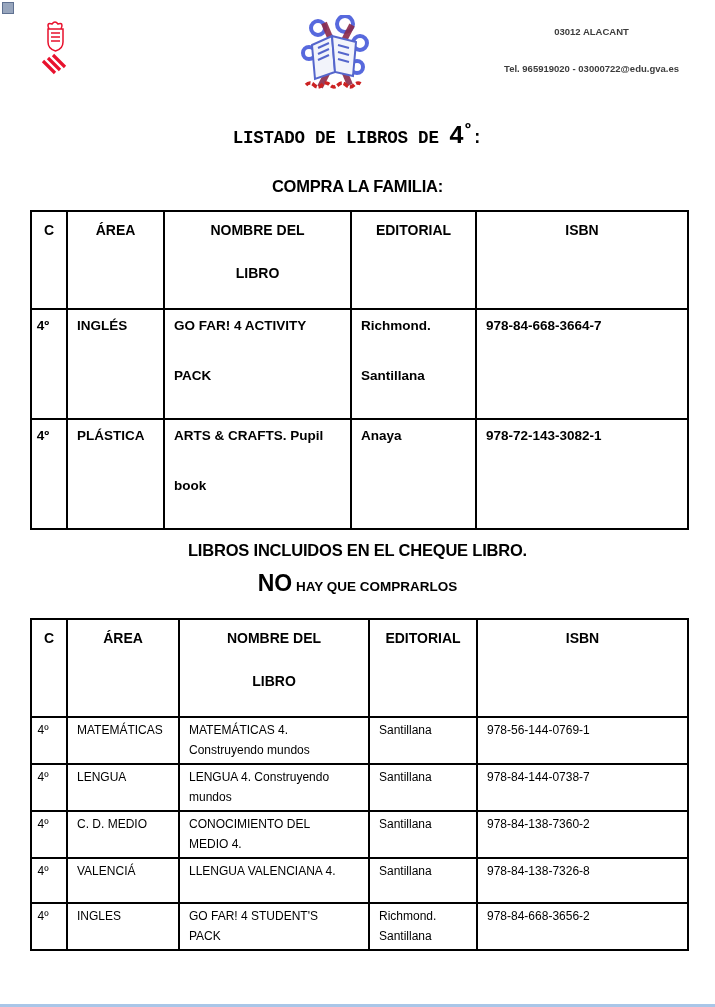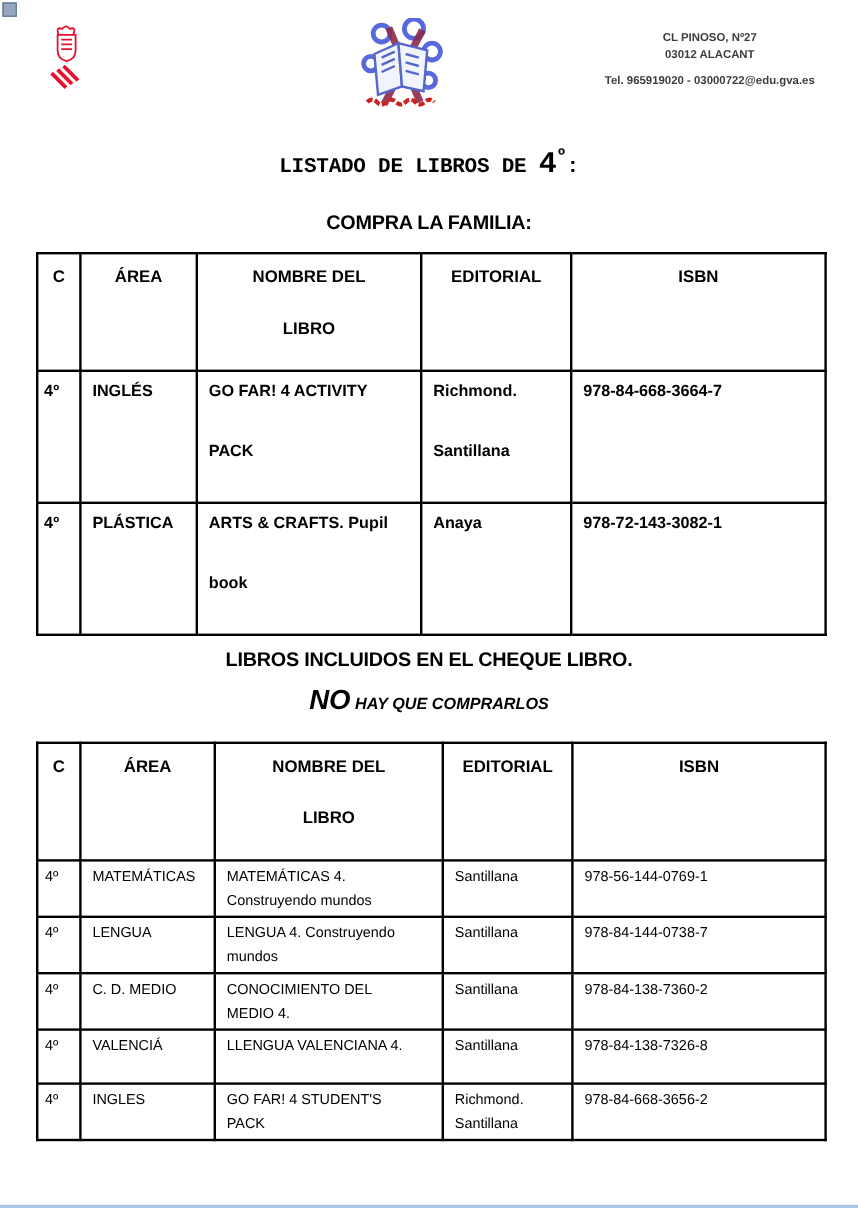--- a/index.html
+++ b/index.html
@@ -19,31 +19,31 @@
   .gv-text { padding-top:3px; }
   .gv-title { color:#e8112d; font-weight:bold; font-size:14.5px; line-height:16px; letter-spacing:-0.2px; }
   .gv-sub { color:#e8112d; font-size:7px; line-height:8.5px; margin-top:4px; font-weight:bold; }
   
   .school-logo { position:absolute; left:294px; top:15px; width:82px; height:84px; }
   
   .address {
     position:absolute; left:468px; top:25px; width:247px; text-align:center;
     color:#3c3c3c; font-weight:bold; font-size:9.5px; line-height:13.5px;
   }
-  .address .tel { margin-top:9px; }
+  .address .tel { margin-top:23px; }
   
   .title-main { position:absolute; top:122px; left:0; width:100%; text-align:center;
     font-weight:bold; font-size:17.5px; letter-spacing:-0.2px;font-family:Liberation Mono, monospace; }
   .title-main .grade { font-size:25px; }
   .title-main .grade sup { font-size:14px; }
   .title-sub { position:absolute; top:177px; left:0; width:100%; text-align:center;
     font-weight:bold; font-size:16.5px; letter-spacing:-0.2px; }
   .title-cheque { position:absolute; top:541px; left:0; width:100%; text-align:center;
     font-weight:bold; font-size:16.5px; letter-spacing:-0.2px; }
-  .title-no { position:absolute; top:570px; left:0; width:100%; text-align:center; font-weight:bold;font-style:italic; }
+  .title-no { position:absolute; top:570px; left:0; width:100%; text-align:center; font-weight:bold; }
   .title-no .no-big { font-size:23px; }
   .title-no .no-rest { font-size:13.5px; }
   
   table.tbl { position:absolute; left:30px; width:657px; border-collapse:collapse; table-layout:fixed; }
   .tbl th, .tbl td { border:2px solid #000; vertical-align:top; overflow:hidden; }
   .tbl th { text-align:center; font-weight:bold; font-size:14px; padding:10px 2px 0 2px; height:74px; }
   .tbl th .cell-line { height:43px; line-height:16px; }
   .t1 { top:210px; }
   .t2 { top:618px; }
   .t1 td { height:93px; padding:8px 2px 0 9px; font-size:13.5px; font-weight:bold; }
@@ -92,21 +92,20 @@
     <g stroke="#5566cc" stroke-width="2" fill="#f2f4fb">
       <path d="M18 30 L38 21 L41 57 L21 64 Z"></path>
       <path d="M38 21 L62 27 L59 61 L41 57 Z"></path>
       <path d="M24 33 L35 28 M24 39 L35 34 M24 45 L35 40 M44 30 L55 33 M44 37 L55 40 M44 44 L55 47"></path>
     </g>
     <path d="M12 70 q4 -4 8 0 t8 0 t8 0 t8 0 t8 0 t8 0 t8 0" stroke="#cc2222" stroke-width="3.5" fill="none" stroke-dasharray="5 2"></path>
   </svg>
 </div>
 
 <div class="address">
-  <div>CL PINOSO, Nº27</div>
   <div>03012 ALACANT</div>
   <div class="tel">Tel. 965919020 - 03000722@edu.gva.es</div>
 </div>
 
 <div class="title-main">
   <span>LISTADO DE LIBROS DE </span><span class="grade"><span>4</span><sup>º</sup></span><span>:</span>
 </div>
 
 <div class="title-sub">COMPRA LA FAMILIA:</div>
 

